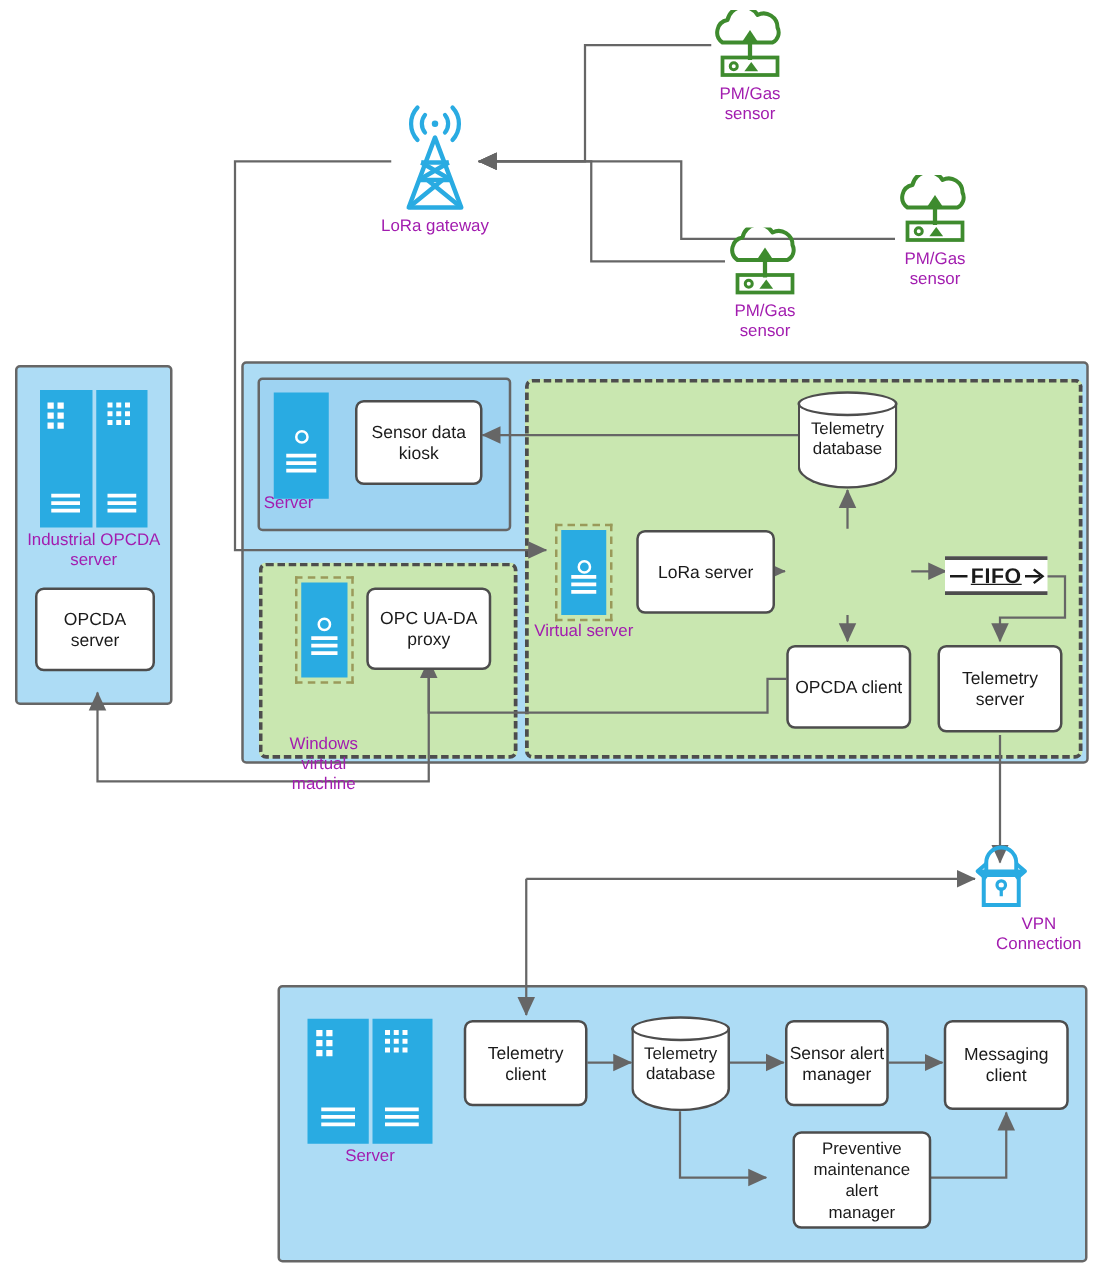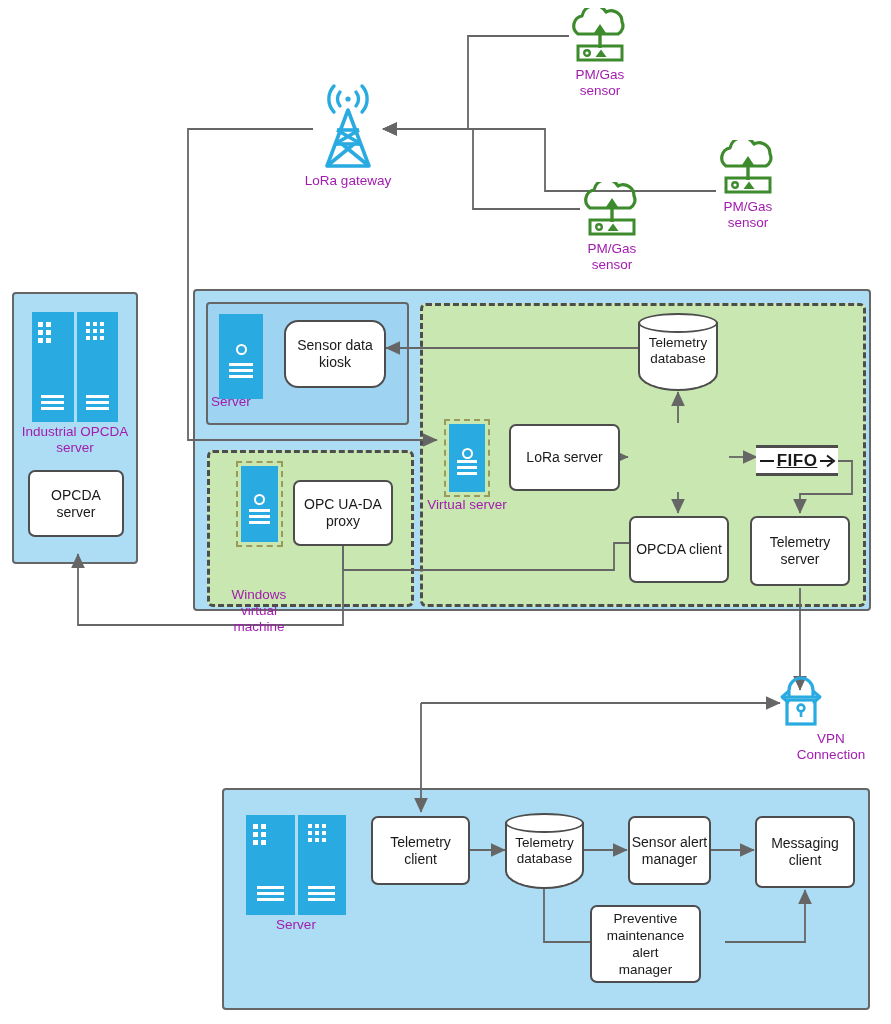--- a/index.html
+++ b/index.html
@@ -221,36 +221,36 @@
   <div class="srv1" style="left:219px;top:314px;width:44px;height:85px;">
     <div class="dot" style="left:50%;margin-left:-5.5px;top:30px;"></div>
     <div class="bars" style="bottom:18px;">
         <i></i>
         <i></i>
         <i></i>
       </div>
   </div>
   <div class="lbl" style="left:211px;top:394px;width:60px;text-align:left;">Server</div>
 
-  <div class="node" style="left:284px;top:320px;width:102px;height:68px;border-radius:14px;">Sensor data
+  <div class="node" style="left:284px;top:320px;width:102px;height:68px;">Sensor data
 kiosk</div>
 
   <div class="srv1 dashed" style="left:241px;top:466px;width:37px;height:76px;">
     <div class="dot" style="left:50%;margin-left:-5.5px;top:28px;"></div>
     <div class="bars" style="bottom:15px;">
         <i></i>
         <i></i>
         <i></i>
       </div>
   </div>
   <div class="lbl" style="left:219px;top:543px;width:80px;margin-top:44px;">Windows
 virtual
 machine</div>
 
-  <div class="node" style="left:293px;top:480px;width:100px;height:66px;">OPC UA-DA
+  <div class="node" style="left:293px;top:470px;width:100px;height:66px;">OPC UA-DA
 proxy</div>
 
   <div class="srv1 dashed" style="left:449px;top:424px;width:36px;height:68px;">
     <div class="dot" style="left:50%;margin-left:-5.5px;top:24px;"></div>
     <div class="bars" style="bottom:14px;">
         <i></i>
         <i></i>
         <i></i>
       </div>
   </div>
@@ -340,18 +340,18 @@
     <div class="txt">Telemetry
 database</div>
   </div>
 
   <div class="node" style="left:628px;top:816px;width:83px;height:69px;">Sensor alert
 manager</div>
 
   <div class="node" style="left:755px;top:816px;width:100px;height:72px;">Messaging
 client</div>
 
-  <div class="node" style="left:590px;top:905px;width:111px;height:78px;font-size:13.5px;line-height:17px;">Preventive
+  <div class="node" style="left:634px;top:905px;width:111px;height:78px;font-size:13.5px;line-height:17px;">Preventive
 maintenance
 alert
 manager</div>
 
 </div>
 
 </body></html>

